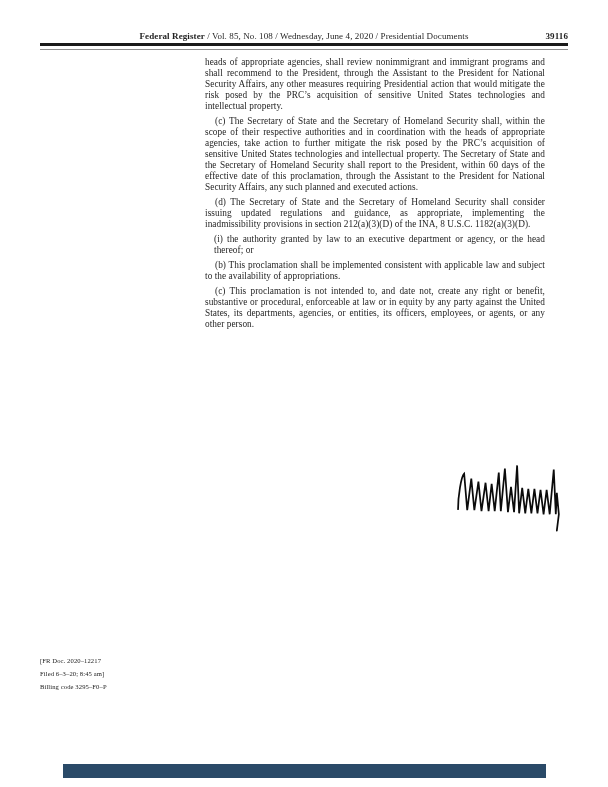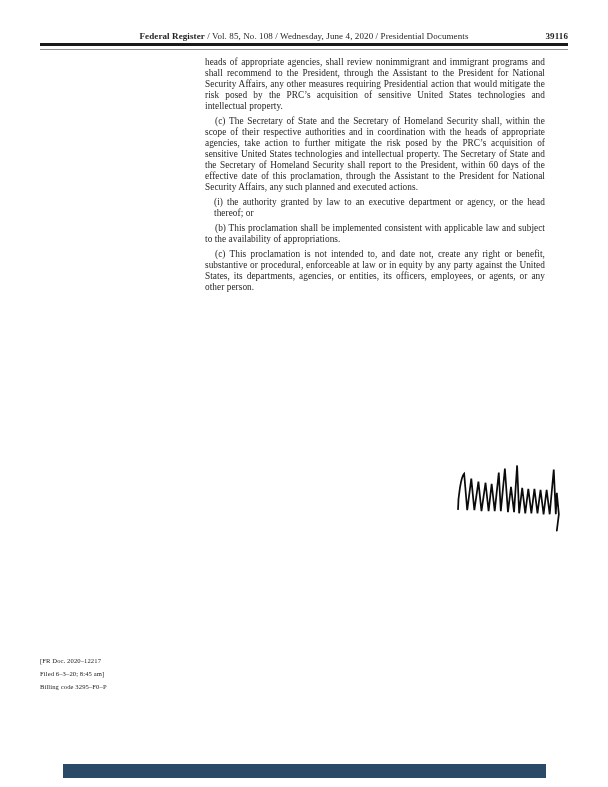--- a/index.html
+++ b/index.html
@@ -104,20 +104,21 @@
     <span class="journal">Federal Register</span><span> / Vol. 85, No. 108 / Wednesday, June 4, 2020 / Presidential Documents</span>
     <span class="pageno">39116</span>
   </div>
 
   <div class="rule-thick"></div>
   <div class="rule-thin"></div>
 
   <div class="col">
     <p class="p-cont">heads of appropriate agencies, shall review nonimmigrant and immigrant programs and shall recommend to the President, through the Assistant to the President for National Security Affairs, any other measures requiring Presidential action that would mitigate the risk posed by the PRC’s acquisition of sensitive United States technologies and intellectual property.</p>
     <p class="p-indent">(c) The Secretary of State and the Secretary of Homeland Security shall, within the scope of their respective authorities and in coordination with the heads of appropriate agencies, take action to further mitigate the risk posed by the PRC’s acquisition of sensitive United States technologies and intellectual property. The Secretary of State and the Secretary of Homeland Security shall report to the President, within 60 days of the effective date of this proclamation, through the Assistant to the President for National Security Affairs, any such planned and executed actions.</p>
+    <p class="p-indent">(d) The Secretary of State and the Secretary of Homeland Security shall consider issuing updated regulations and guidance, as appropriate, implementing the inadmissibility provisions in section 212(a)(3)(D) of the INA, 8 U.S.C. 1182(a)(3)(D).</p>
     <p class="p-sub">(i) the authority granted by law to an executive department or agency, or the head thereof; or</p>
     <p class="p-indent">(b) This proclamation shall be implemented consistent with applicable law and subject to the availability of appropriations.</p>
     <p class="p-indent">(c) This proclamation is not intended to, and date not, create any right or benefit, substantive or procedural, enforceable at law or in equity by any party against the United States, its departments, agencies, or entities, its officers, employees, or agents, or any other person.</p>
   </div>
 
   <div class="signature">
     <svg viewBox="0 0 110 70" xmlns="http://www.w3.org/2000/svg">
       <path d="M3,46 C3,33 6,14 9,11 L12,47 L16,16 L19,47 L23,19 L26,48 L30,20 L33,48 L36,21 L39,48 L43,10 L45,48 L49,6 L52,49 L55,24 L58,49 L61,3 L63,50 L66,25 L69,50 L72,26 L75,50 L78,26 L81,50 L84,27 L87,51 L90,27 L93,51 L97,7 L99,51 L100,30 L102,51 L100,67" fill="none" stroke="#0b0b0b" stroke-width="1.7" stroke-linecap="round" stroke-linejoin="miter"></path>
     </svg>
   </div>

